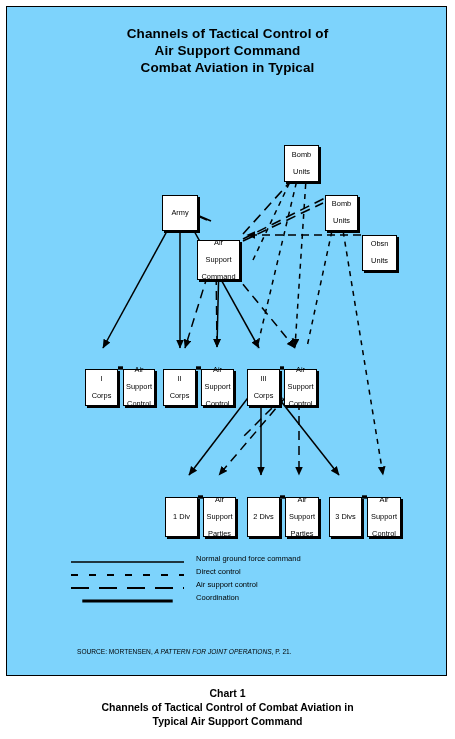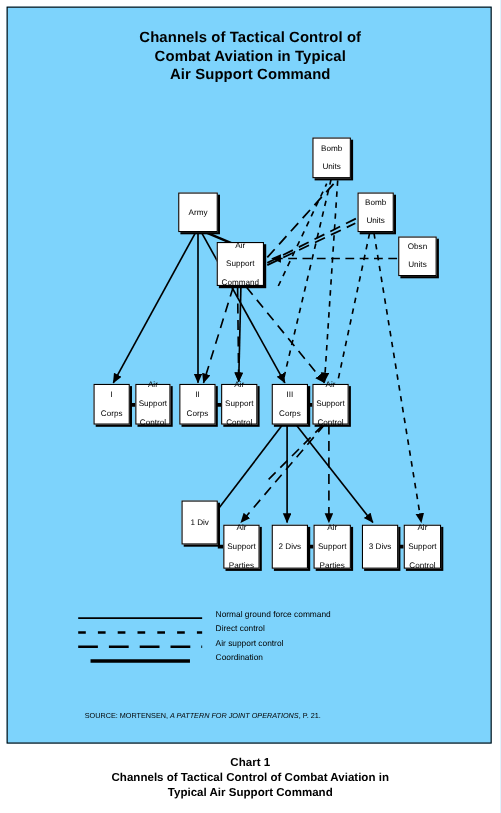--- a/index.html
+++ b/index.html
@@ -15,20 +15,21 @@
   #title{
     position:absolute;left:0;top:18px;width:441px;text-align:center;
     font-size:13.5px;font-weight:bold;line-height:17px;letter-spacing:0.1px;
   }
   #svg-layer{position:absolute;left:0;top:0;width:441px;height:670px;}
   .node{
     position:absolute;border:1.6px solid #000;background:#fff;
     box-sizing:border-box;display:flex;align-items:center;justify-content:center;
     text-align:center;font-size:7.4px;line-height:8.4px;font-weight:normal;
     box-shadow:2px 2px 0 0 #000;
+    margin-top:20px;
   }
   .node span{display:block;padding:0 1px;}
   #legend{position:absolute;left:64px;top:548px;width:260px;}
   .legend-row{position:relative;height:13px;}
   .legend-label{
     position:absolute;left:125px;top:-1px;font-size:7.6px;white-space:nowrap;
   }
   .legend-line{position:absolute;left:0;top:5px;width:113px;height:4px;}
   #source{
     position:absolute;left:70px;top:641px;font-size:6.6px;white-space:nowrap;
@@ -40,22 +41,22 @@
   }
 </style>
 </head>
 <body>
 
 <div id="frame">
 
   <div id="title">
 
     <div>Channels of Tactical Control of</div>
+    <div>Air Support Command</div>
     <div>Combat Aviation in Typical</div>
-    <div>Air Support Command</div>
   </div>
 
   <svg id="svg-layer" viewBox="0 0 441 670">
     <defs>
       <marker id="arrow" markerWidth="7" markerHeight="7" refX="5.6" refY="2.6" orient="auto">
         <path d="M0,0 L6,2.6 L0,5.2 z" fill="#000"></path>
       </marker>
       <marker id="arrowL" markerWidth="7" markerHeight="7" refX="5.6" refY="2.6" orient="auto">
         <path d="M0,0 L6,2.6 L0,5.2 z" fill="#000"></path>
       </marker>
@@ -203,21 +204,21 @@
   </div>
 
   <div class="node" style="left:277px;top:342px;width:33px;height:37px;">
     <span>
       <span>Air</span><br>
       <span>Support</span><br>
       <span>Control</span>
     </span>
   </div>
 
-  <div class="node" style="left:158px;top:448px;width:33px;height:40px;">
+  <div class="node" style="left:158px;top:470px;width:33px;height:40px;">
     <span>1 Div</span>
   </div>
 
   <div class="node" style="left:196px;top:470px;width:33px;height:40px;">
     <span>
       <span>Air</span><br>
       <span>Support</span><br>
       <span>Parties</span>
     </span>
   </div>

